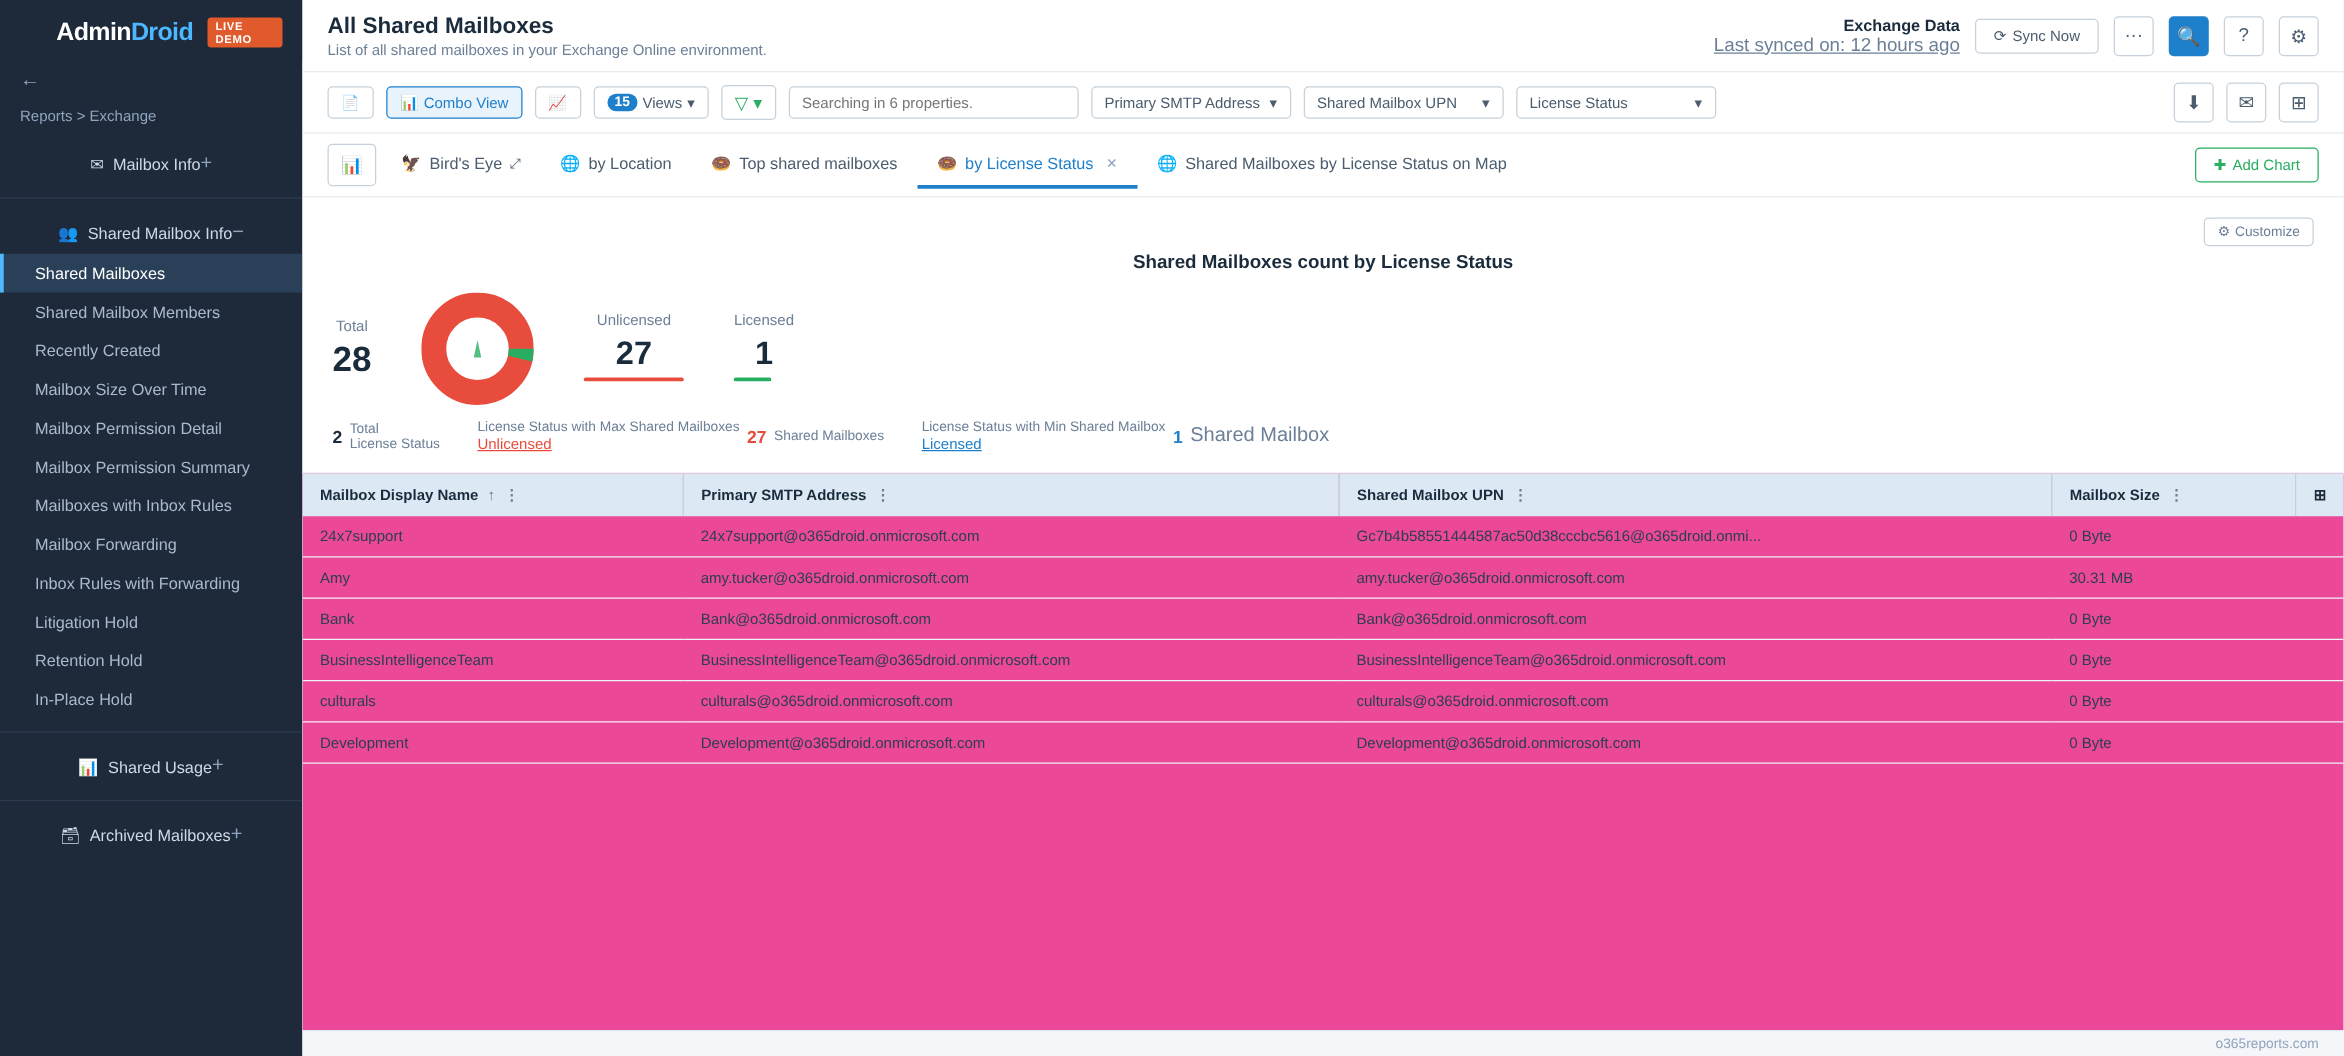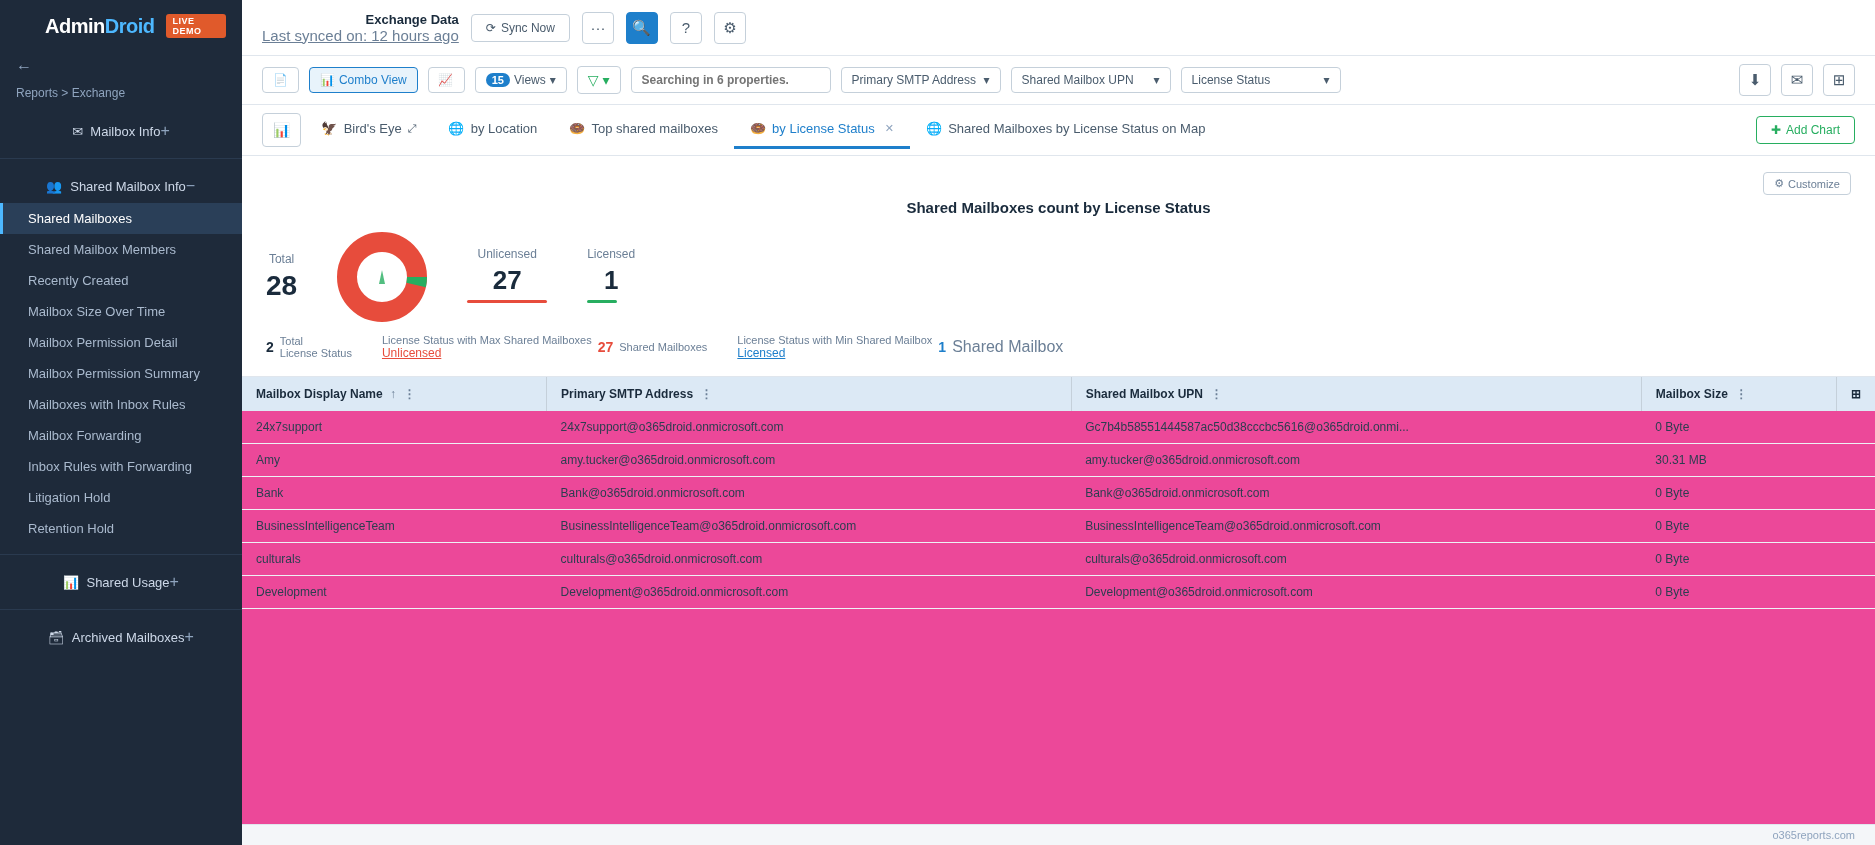--- a/index.html
+++ b/index.html
@@ -173,22 +173,21 @@
       color: #27ae60;
       display: flex; align-items: center; gap: 4px;
     }
     .search-box {
       border: 1px solid #c5d0da;
       border-radius: 4px;
       padding: 5px 10px;
       font-size: 12px;
       color: #9aabb8;
       background: #fff;
-      width: 200px;
-      font-weight: bold;
+      width: 232px;
     }
     .dropdown-field {
       border: 1px solid #c5d0da;
       border-radius: 4px;
       padding: 5px 10px;
       font-size: 12px;
       color: #4a5c6d;
       background: #fff;
       display: flex; align-items: center; justify-content: space-between;
       cursor: pointer;
@@ -412,20 +411,23 @@
     </div>
     <div class="sidebar-item">
       <span>Inbox Rules with Forwarding</span>
     </div>
     <div class="sidebar-item">
       <span>Litigation Hold</span>
     </div>
     <div class="sidebar-item">
       <span>Retention Hold</span>
     </div>
+    <div class="sidebar-item">
+      <span>In-Place Hold</span>
+    </div>
   </div>
 
   <div class="sidebar-divider"></div>
 
   <div class="sidebar-section">
     <div class="sidebar-section-header">
       <span>📊 &nbsp;<span>Shared Usage</span></span>
       <span class="toggle">+</span>
     </div>
   </div>
@@ -436,20 +438,24 @@
     <div class="sidebar-section-header">
       <span>🗃 &nbsp;<span>Archived Mailboxes</span></span>
       <span class="toggle">+</span>
     </div>
   </div>
 </nav>
 
 <div class="main">
 
   <div class="top-header">
+    <div class="top-header-left">
+      <span class="page-title">All Shared Mailboxes</span>
+      <span class="page-subtitle">List of all shared mailboxes in your Exchange Online environment.</span>
+    </div>
     <div class="top-header-right">
       <div class="exchange-data">
         <div class="exchange-data-title">Exchange Data</div>
         <div class="exchange-data-subtitle">Last synced on: 12 hours ago</div>
       </div>
       <button class="sync-btn">
         <span>⟳</span>
         <span>Sync Now</span>
       </button>
       <button class="header-icon-btn">

